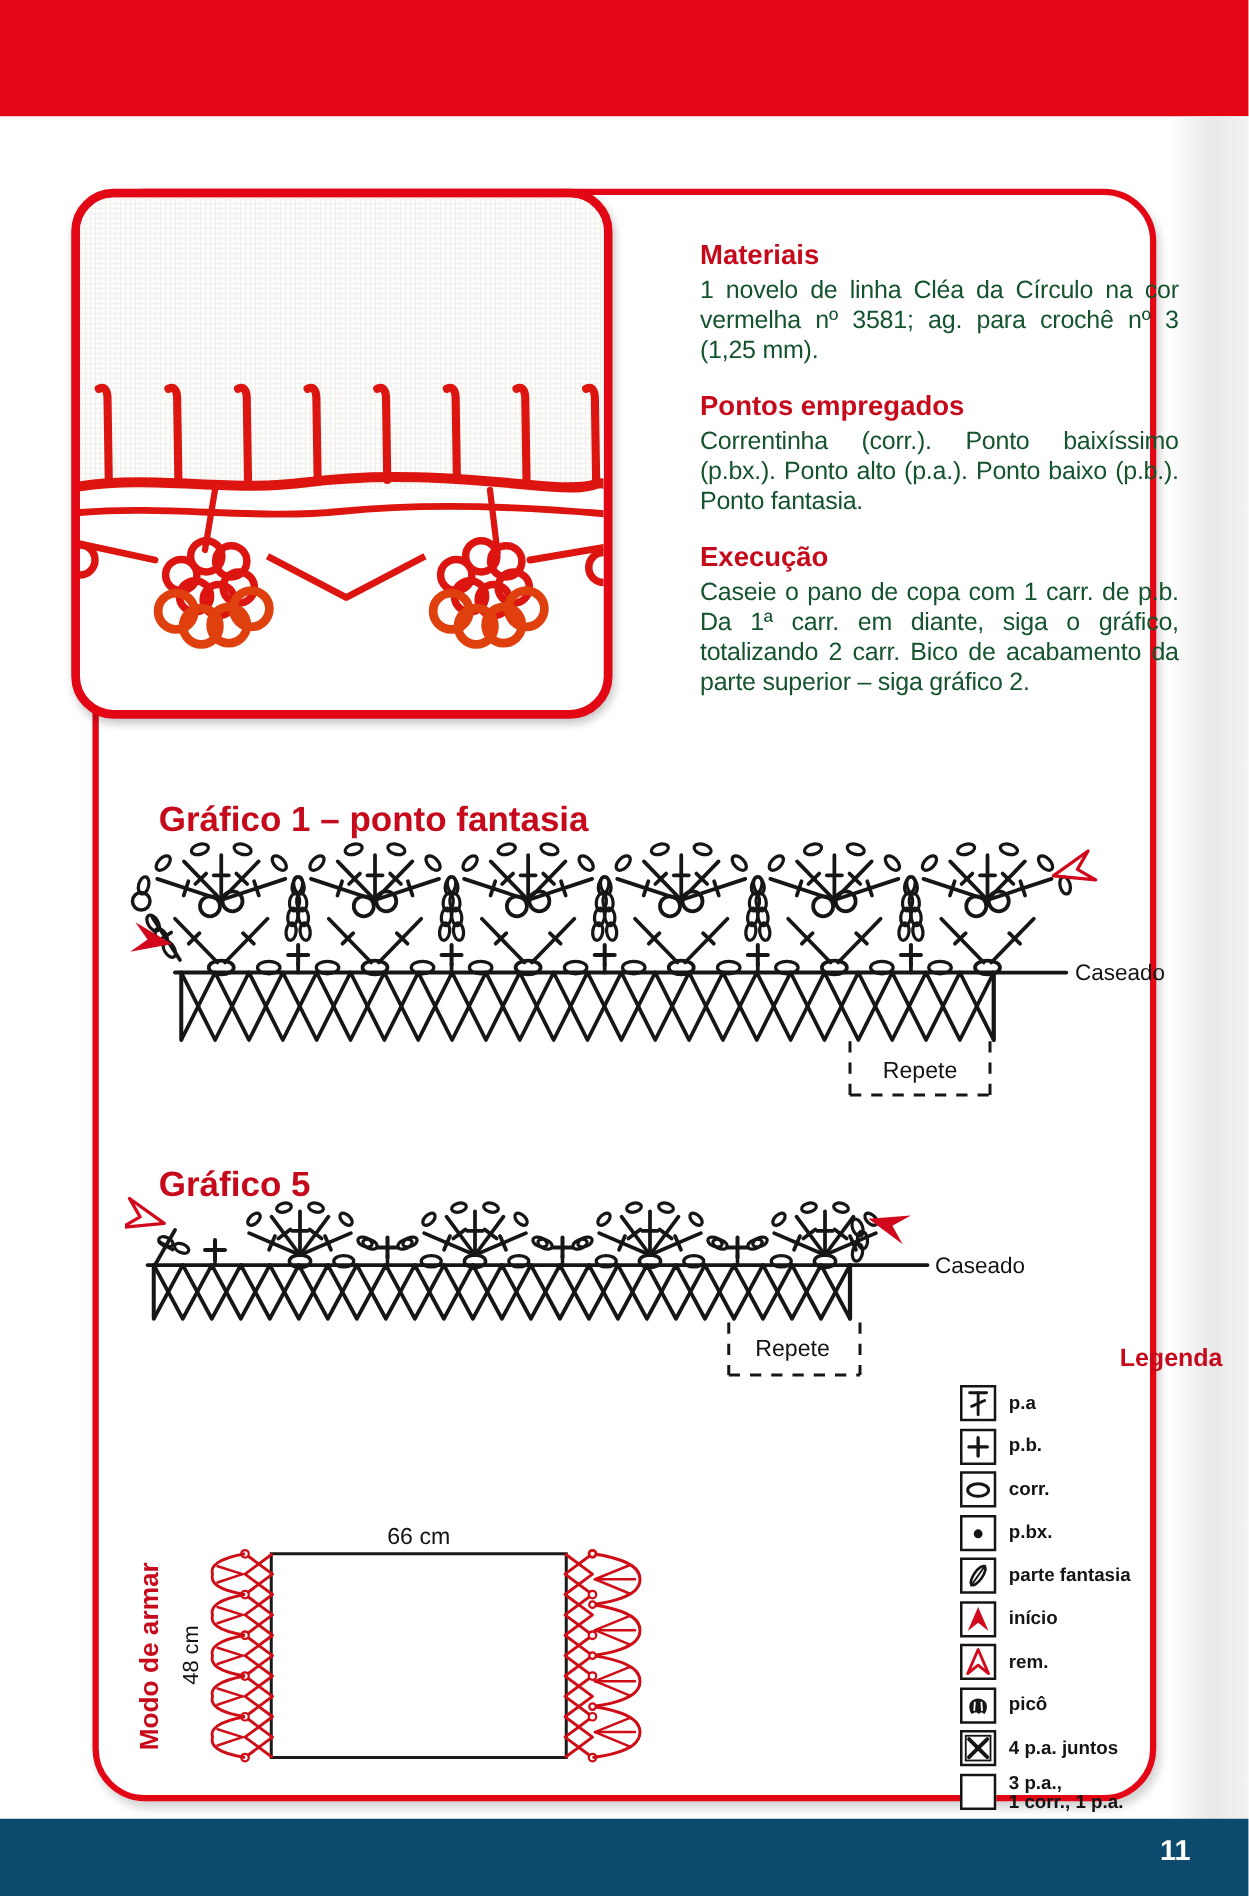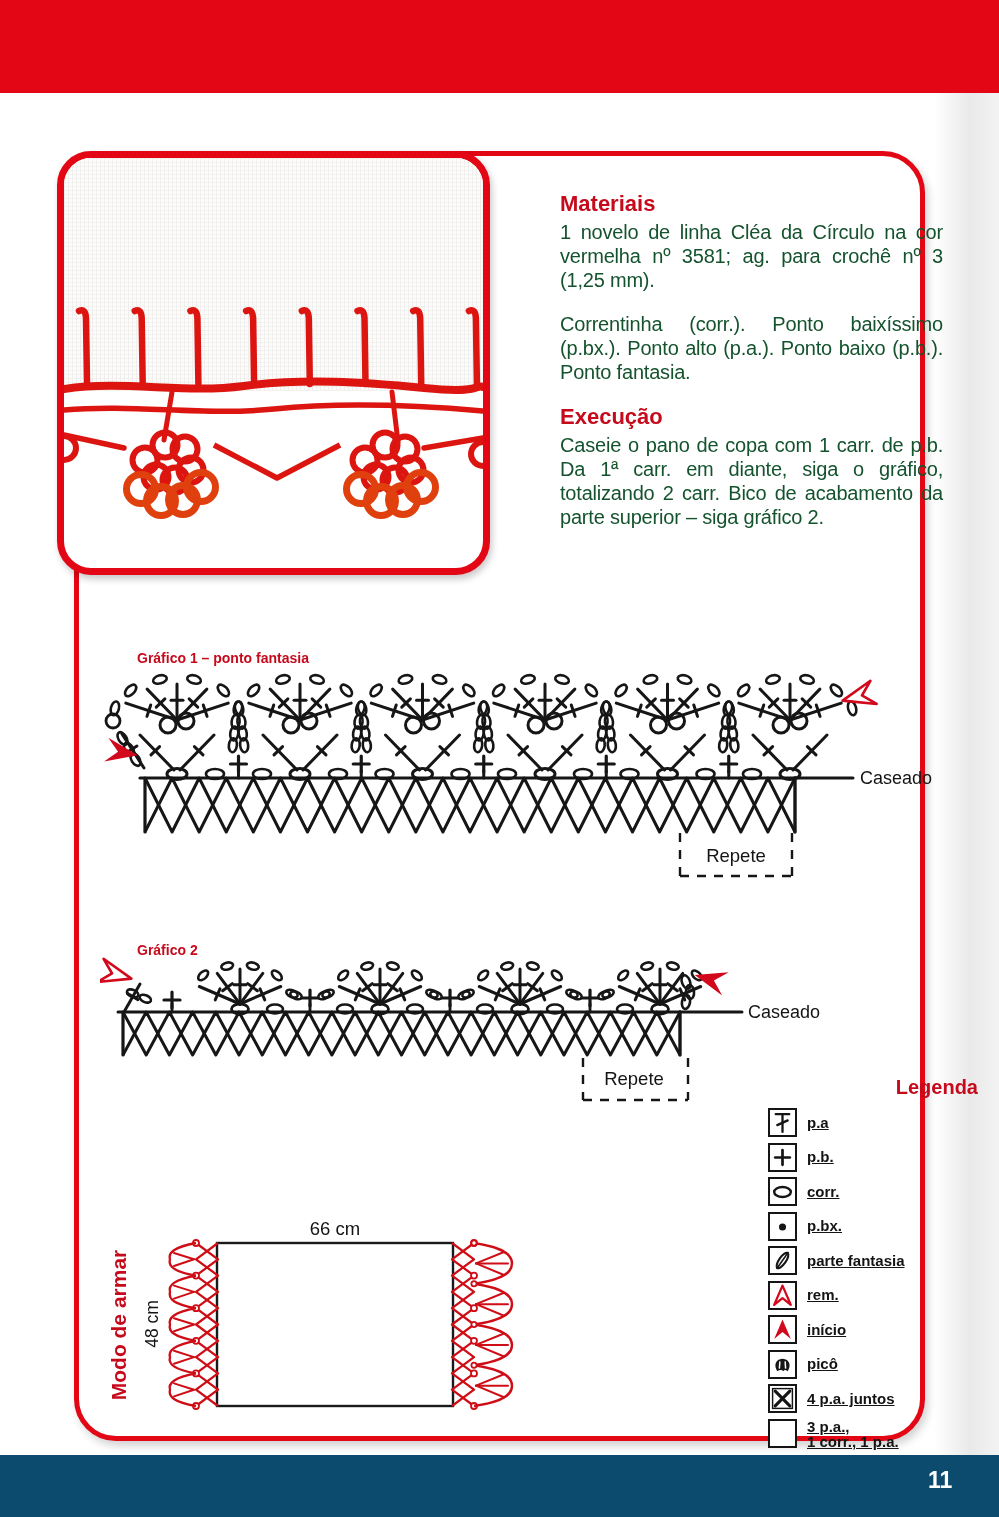--- a/index.html
+++ b/index.html
@@ -15,35 +15,35 @@
   .photo{position:absolute;left:57px;top:151px;width:419px;height:410px;border:7px solid #e30615;
          border-radius:34px;background:#ffffff;overflow:hidden;box-shadow:2px 4px 7px rgba(0,0,0,.22);}
   .fabric{position:absolute;left:0;top:0;right:0;height:233px;
      background:repeating-linear-gradient(0deg,#f2f1ee 0 1px,rgba(255,255,255,0) 1px 4px),
                 repeating-linear-gradient(90deg,#efeeec 0 1px,#fcfcfb 1px 4px);}
   .photo svg{position:absolute;left:0;top:0;}
   .textcol{position:absolute;left:560px;top:191px;width:383px;}
   .textcol h2{margin:0 0 3px 0;font-size:22px;font-weight:bold;color:#c60a1c;}
   .textcol p{margin:0 0 20px 0;font-size:20px;line-height:1.2;color:#14532d;
              text-align:justify;letter-spacing:-0.2px;}
-  .gtitle{position:absolute;font-size:14px;font-weight:bold;color:#c60a1c;margin:14px;}
+  .gtitle{position:absolute;font-size:28px;font-weight:bold;color:#c60a1c;margin:4px;}
   #g1t{left:123px;top:636px;}
   #g2t{left:123px;top:928px;}
   .chart{position:absolute;}
   #c1{left:100px;top:672px;}
   #c2{left:100px;top:952px;}
   #modo{left:110px;top:1213px;}
   svg text{font-family:"Liberation Sans",sans-serif;}
   .legend{position:absolute;left:768px;top:1076px;width:210px;}
   .legend h3{margin:0 0 9px 0;font-size:20px;font-weight:bold;color:#c60a1c;text-align:right;}
   .lrow{display:flex;align-items:center;margin-bottom:5.5px;}
   .lrow.last{align-items:flex-start;}
   .sym{width:25px;height:25px;border:2px solid #151515;background:#ffffff;flex:0 0 auto;
        display:flex;align-items:center;justify-content:center;}
-  .llabel{margin-left:10px;font-size:15px;font-weight:bold;color:#141414;line-height:1.05;text-decoration:underline;}
+  .llabel{margin-left:10px;font-size:15px;font-weight:bold;color:#141414;line-height:1.05;}
 </style>
 </head>
 <body>
 
 <div class="page">
   <div class="topbar"></div>
   <div class="shade"></div>
   <div class="card"></div>
 
   <div class="photo">
@@ -88,20 +88,21 @@
         <circle cx="419" cy="296" r="12" fill="none" stroke="#dc1510" stroke-width="6"></circle>
       </svg>
   </div>
 
   <div class="textcol">
     <section>
       <h2>Materiais</h2>
       <p>1 novelo de linha Cléa da Círculo na cor vermelha nº 3581; ag. para crochê nº 3 (1,25 mm).</p>
     </section>
     <section>
+      <h2>Pontos empregados</h2>
       <p>Correntinha (corr.). Ponto baixíssimo (p.bx.). Ponto alto (p.a.). Ponto baixo (p.b.). Ponto fantasia.</p>
     </section>
     <section>
       <h2>Execução</h2>
       <p>Caseie o pano de copa com 1 carr. de p.b. Da 1ª carr. em diante, siga o gráfico, totalizando 2 carr. Bico de acabamento da parte superior – siga gráfico 2.</p>
     </section>
   </div>
 
   <h3 class="gtitle" id="g1t">Gráfico 1 – ponto fantasia</h3>
   <svg id="c1" class="chart" width="880" height="215" viewBox="0 0 880 215">
@@ -312,21 +313,21 @@
       <line x1="26.86257905708709" y1="80.55950766894364" x2="36.93742094291291" y2="74.04049233105636" stroke="#161616" stroke-width="3" stroke-linecap="round"></line>
       <circle cx="13" cy="49" r="7" fill="none" stroke="#161616" stroke-width="2.8"></circle>
       <line x1="695" y1="106" x2="753" y2="106" stroke="#161616" stroke-width="3" stroke-linecap="round"></line>
       <path d="M18,0 L-14,-12 L-2,0 L-14,12 Z" fill="#d2091c" stroke="#d2091c" stroke-width="0" stroke-linejoin="round" transform="translate(20 80) rotate(10)"></path>
       <path d="M18,0 L-14,-12 L-2,0 L-14,12 Z" fill="none" stroke="#d2091c" stroke-width="2.6" stroke-linejoin="round" transform="translate(760 24) rotate(165)"></path>
       <line x1="580" y1="161" x2="580" y2="204" stroke="#161616" stroke-width="2.4" stroke-dasharray="9 8"></line>
       <line x1="692" y1="161" x2="692" y2="204" stroke="#161616" stroke-width="2.4" stroke-dasharray="9 8"></line>
       <line x1="580" y1="204" x2="692" y2="204" stroke="#161616" stroke-width="2.4" stroke-dasharray="9 8"></line>
     </svg>
 
-  <h3 class="gtitle" id="g2t">Gráfico 2</h3>
+  <h3 class="gtitle" id="g2t">Gráfico 5</h3>
   <svg id="c2" class="chart" width="790" height="165" viewBox="0 0 790 165">
     <text x="648" y="66" font-size="18" fill="#141414">Caseado</text>
     <text x="534" y="133" font-size="18.5" fill="#141414" text-anchor="middle">Repete</text>
   <line x1="18" y1="60" x2="580" y2="60" stroke="#161616" stroke-width="3" stroke-linecap="round"></line>
       <polyline points="23,60 46.20833333333333,103 69.41666666666666,60 92.625,103 115.83333333333333,60 139.04166666666666,103 162.25,60 185.45833333333331,103 208.66666666666666,60 231.875,103 255.08333333333331,60 278.29166666666663,103 301.5,60 324.7083333333333,103 347.91666666666663,60 371.125,103 394.3333333333333,60 417.54166666666663,103 440.75,60 463.9583333333333,103 487.16666666666663,60 510.375,103 533.5833333333333,60 556.7916666666666,103 580,60" fill="none" stroke="#161616" stroke-width="3" stroke-linejoin="round"></polyline>
       <polyline points="23,103 46.20833333333333,60 69.41666666666666,103 92.625,60 115.83333333333333,103 139.04166666666666,60 162.25,103 185.45833333333331,60 208.66666666666666,103 231.875,60 255.08333333333331,103 278.29166666666663,60 301.5,103 324.7083333333333,60 347.91666666666663,103 371.125,60 394.3333333333333,103 417.54166666666663,60 440.75,103 463.9583333333333,60 487.16666666666663,103 510.375,60 533.5833333333333,103 556.7916666666666,60 580,103" fill="none" stroke="#161616" stroke-width="3" stroke-linejoin="round"></polyline>
       <line x1="23" y1="60" x2="23" y2="103" stroke="#161616" stroke-width="3.2" stroke-linecap="round"></line>
       <line x1="580" y1="60" x2="580" y2="103" stroke="#161616" stroke-width="3.4" stroke-linecap="round"></line>
       <ellipse cx="140" cy="57" rx="8.5" ry="5" fill="none" stroke="#161616" stroke-width="2.8" transform="rotate(0 140 57)"></ellipse>
       <line x1="140" y1="52" x2="99.29680602213138" y2="34.5" stroke="#161616" stroke-width="3" stroke-linecap="round"></line>
@@ -482,32 +483,32 @@
         <ellipse cx="12" cy="12" rx="3.3" ry="8.6" stroke-width="2"></ellipse>
         <line x1="12" y1="2" x2="12" y2="22" stroke-width="1.5"></line>
             </g>
           </svg>
         </span>
       <span class="llabel">parte fantasia</span>
     </div>
     <div class="lrow">
       <span class="sym">
         <svg width="25" height="25" viewBox="0 0 24 24">
+        <path d="M12,2.5 L4,21 L12,14.5 L20,21 Z" fill="#d2091c"></path>
+          </svg>
+        </span>
+      <span class="llabel">início</span>
+    </div>
+    <div class="lrow">
+      <span class="sym">
+        <svg width="25" height="25" viewBox="0 0 24 24">
         <path d="M12,2.5 L4,21 L12,14.5 L20,21 Z" fill="none" stroke="#d2091c" stroke-width="2.2" stroke-linejoin="round"></path>
           </svg>
         </span>
       <span class="llabel">rem.</span>
-    </div>
-    <div class="lrow">
-      <span class="sym">
-        <svg width="25" height="25" viewBox="0 0 24 24">
-        <path d="M12,2.5 L4,21 L12,14.5 L20,21 Z" fill="#d2091c"></path>
-          </svg>
-        </span>
-      <span class="llabel">início</span>
     </div>
     <div class="lrow">
       <span class="sym">
         <svg width="25" height="25" viewBox="0 0 24 24">
         <path d="M7,18.5 C3.5,13 5,7 12,6.5 C19,7 20.5,13 17,18.5 C15,16.8 13.6,16.8 12.8,18.5 C11.5,16.8 9,16.8 7,18.5 Z" fill="#161616"></path>
         <path d="M9.5,9 L9,16" stroke="#fff" stroke-width="1.4"></path>
             <path d="M14.5,9 L15,16" stroke="#fff" stroke-width="1.4"></path>
           </svg>
         </span>
       <span class="llabel">picô</span>

